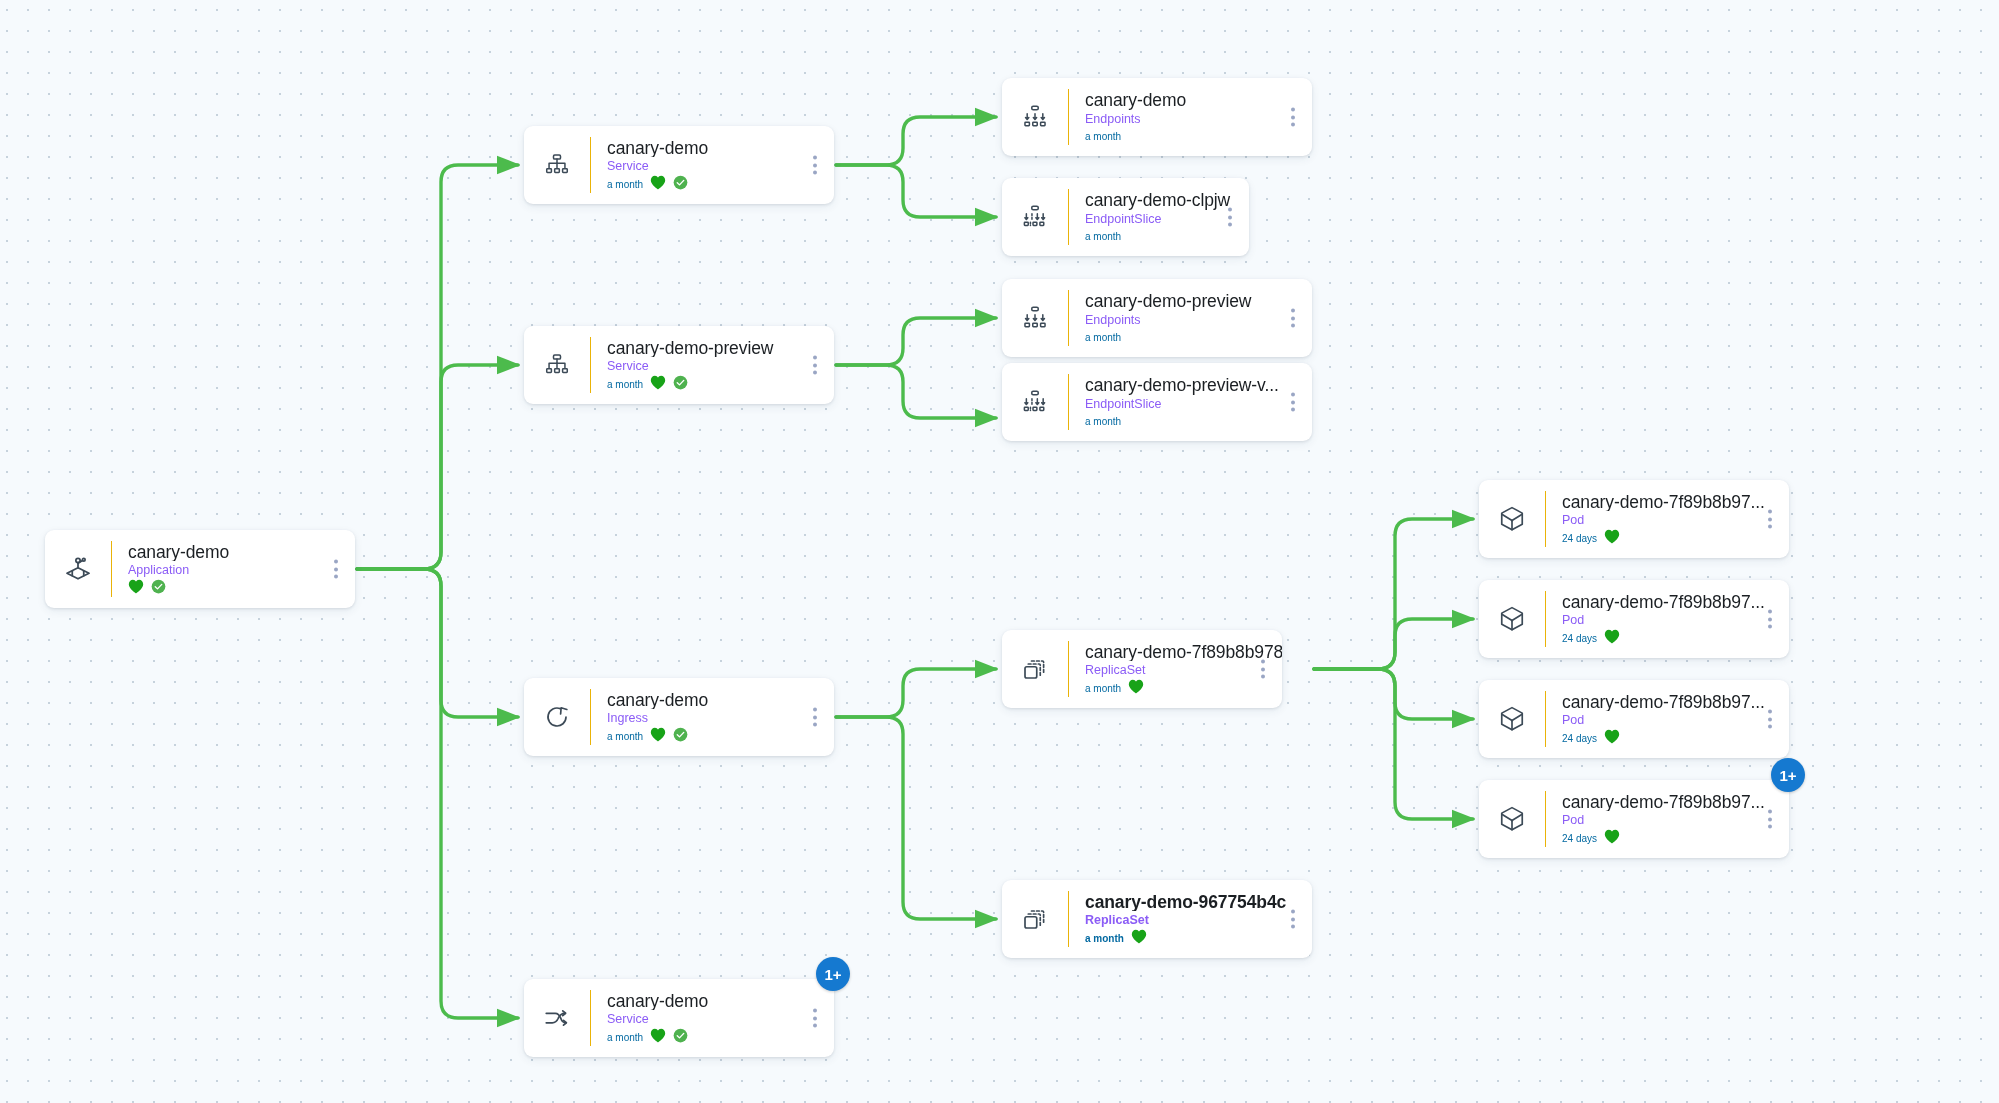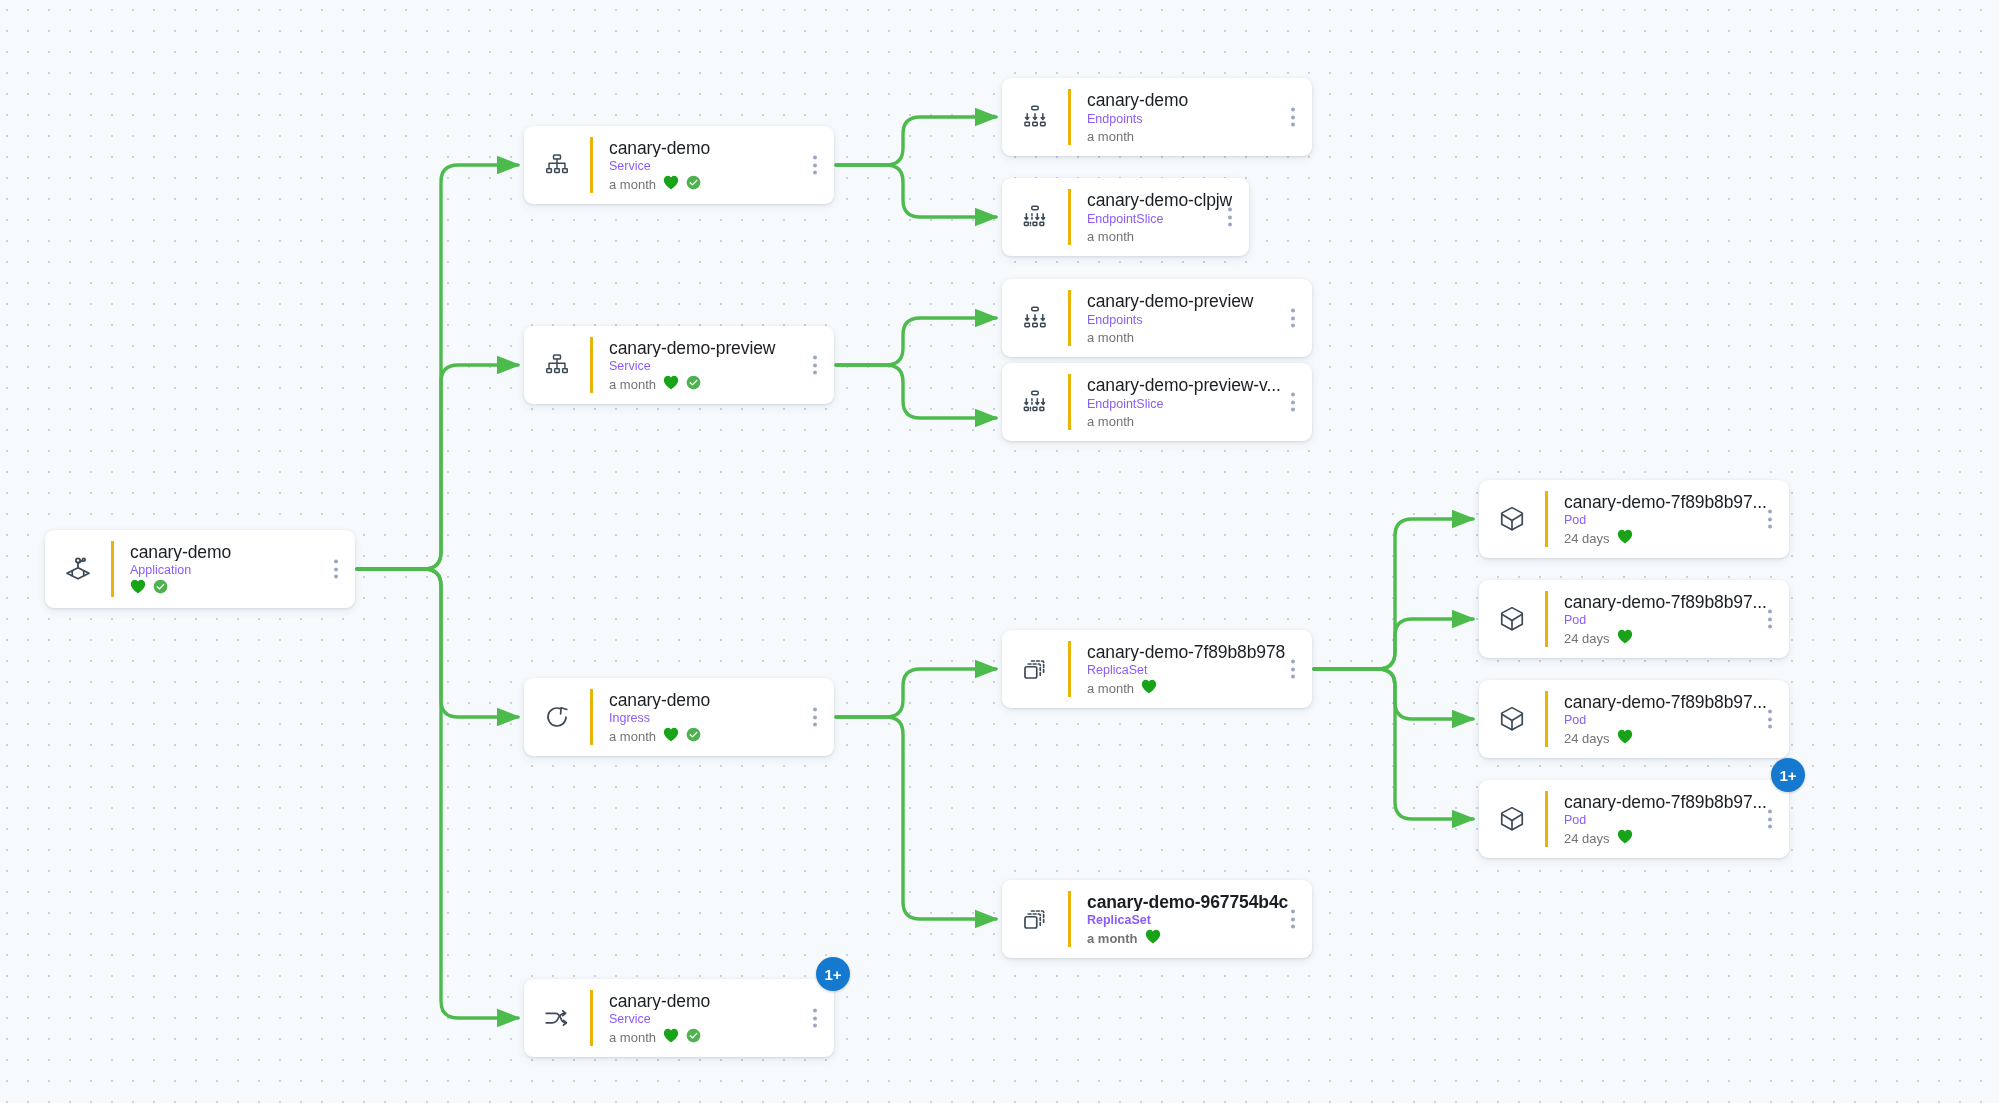--- a/index.html
+++ b/index.html
@@ -53,21 +53,21 @@
     display: flex;
     align-items: center;
     justify-content: center;
     color: #495763;
   }
   .node-icon svg { display: block; }
 
   .node-body {
     flex: 1;
     height: 56px;
-    border-left: 3px solid #eab308;
+    border-left: 1px solid #eab308;
     padding-left: 16px;
     display: flex;
     flex-direction: column;
     justify-content: center;
     overflow: hidden;
   }
 
   .node-title {
     font-size: 17.5px;
     color: #1b1f23;
@@ -84,22 +84,22 @@
     line-height: 17px;
   }
 
   .node-meta {
     display: flex;
     align-items: center;
     gap: 7px;
     line-height: 17px;
   }
   .node-age {
-    font-size: 13px;
-    color: #737373;
+    font-size: 10px;
+    color: #0369a1;
   }
 
   .dots {
     position: absolute;
     right: 14px;
     top: 50%;
     transform: translateY(-50%);
     display: flex;
     flex-direction: column;
     gap: 3.5px;
@@ -428,21 +428,21 @@
           <div class="node-meta">
             <span class="node-age">a month</span>
           </div>
         </div>
         <div class="dots">
           <i></i>
           <i></i>
           <i></i>
         </div>
       </div>
-      <div class="node" style="left: 1002px; top: 630px; width: 310px; height: 78px;">
+      <div class="node" style="left: 1002px; top: 630px; width: 280px; height: 78px;">
         <div class="node-icon">
           <svg width="30" height="30" viewBox="0 0 24 24" fill="none" stroke="#3c4a57" stroke-width="1.35" stroke-linecap="round" stroke-linejoin="round">
       <rect x="4" y="10.2" width="9.4" height="9" rx="1.4"></rect>
       <path d="M6.6 8 L15.4 8 Q16.2 8 16.2 8.8 L16.2 17" stroke-dasharray="2.2 1.8"></path>
       <path d="M9.2 5.6 L18 5.6 Q18.9 5.6 18.9 6.5 L18.9 14.6" stroke-dasharray="2.2 1.8"></path>
     </svg>
         </div>
         <div class="node-body">
           <div class="node-title">canary-demo-7f89b8b978</div>
           <div class="node-kind">ReplicaSet</div>

